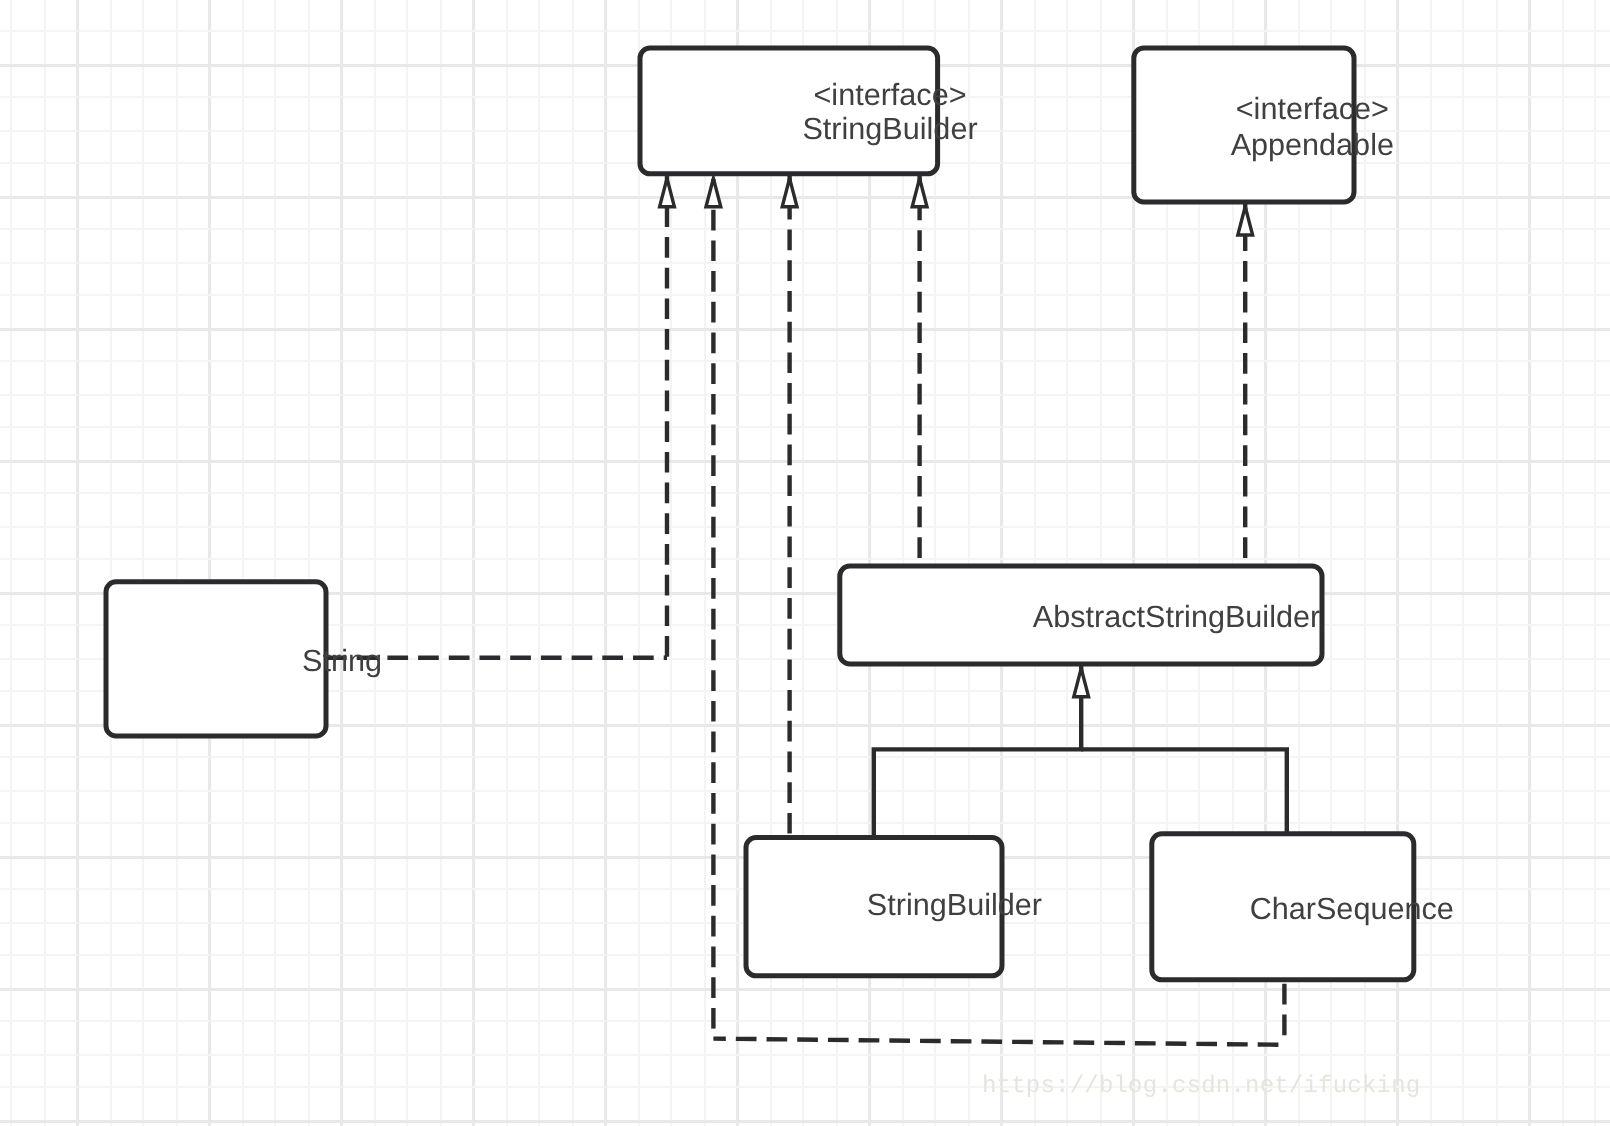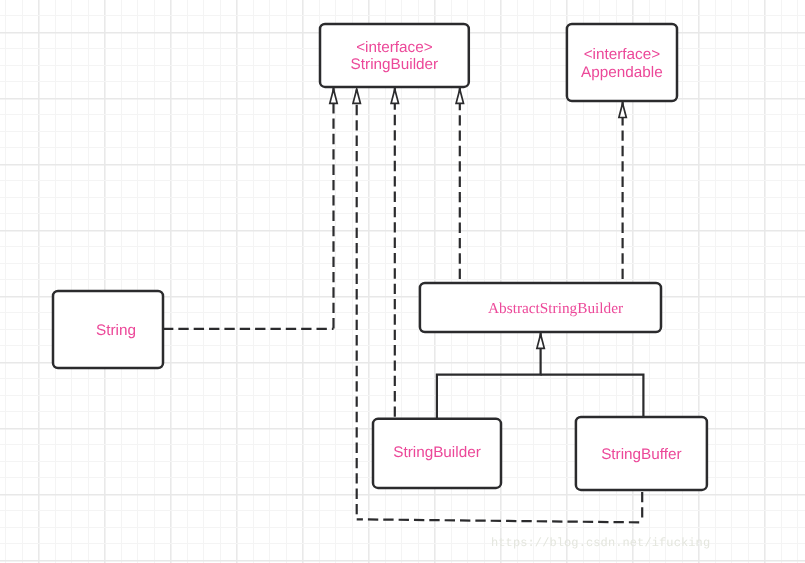--- a/index.html
+++ b/index.html
@@ -4,21 +4,21 @@
 <title>UML Diagram</title>
 <style>
   html,body{margin:0;padding:0;}
   body{width:805px;height:563px;background:#ffffff;font-family:"Liberation Sans",sans-serif;overflow:hidden;
        -webkit-font-smoothing:antialiased;text-rendering:geometricPrecision;}
   #canvas{position:relative;width:805px;height:563px;overflow:hidden;background:#fff;}
   #grid{position:absolute;left:0;top:0;width:805px;height:563px;}
   #edges{position:absolute;left:0;top:0;width:805px;height:563px;}
   #shapes{position:absolute;left:0;top:0;width:805px;height:563px;}
   .node{position:absolute;box-sizing:border-box;
-        display:flex;align-items:center;justify-content:center;text-align:center;color:#ec4899;
+        display:flex;align-items:center;justify-content:flex-end;text-align:center;color:#404040;
         font-size:15.3px;line-height:17.1px;}
   .node > div{transform:translateY(1.3px);}
   #nodes{transform:translateZ(0);will-change:opacity;}
   #watermark{position:absolute;font-family:"Liberation Mono",monospace;font-size:12px;white-space:pre;letter-spacing:0.105px;}
 </style>
 </head>
 <body>
 
 <div id="canvas">
   <svg id="grid" viewBox="0 0 805 563">
@@ -135,24 +135,24 @@
   <div id="nodes">
       <div class="node" style="left: 300px; top: 24px; width: 188.8px; height: 62.9px;">
         <div><span>&lt;interface&gt;</span><br><span>StringBuilder</span></div>
       </div>
       <div class="node" style="left: 546.9px; top: 24px; width: 150.1px; height: 77px;">
         <div><span>&lt;interface&gt;</span><br><span>Appendable</span></div>
       </div>
       <div class="node" style="left: 41px; top: 290.9px; width: 150px; height: 77.1px;">
         <div><span>String</span></div>
       </div>
-      <div class="node" style="left: 415px; top: 283px; width: 281.1px; height: 49px; font-family: Liberation Serif, serif;">
+      <div class="node" style="left: 379px; top: 283px; width: 281.1px; height: 49px;">
         <div><span>AbstractStringBuilder</span></div>
       </div>
       <div class="node" style="left: 353px; top: 418.8px; width: 168px; height: 66px;">
         <div><span>StringBuilder</span></div>
       </div>
       <div class="node" style="left: 555.9px; top: 416.9px; width: 171px; height: 73px;">
-        <div><span>StringBuffer</span></div>
+        <div><span>CharSequence</span></div>
       </div>
     </div>
   <div id="watermark" style="left: 491px; top: 536px; color: rgb(228, 230, 222);">https://blog.csdn.net/ifucking</div>
 </div>
 
 </body></html>

